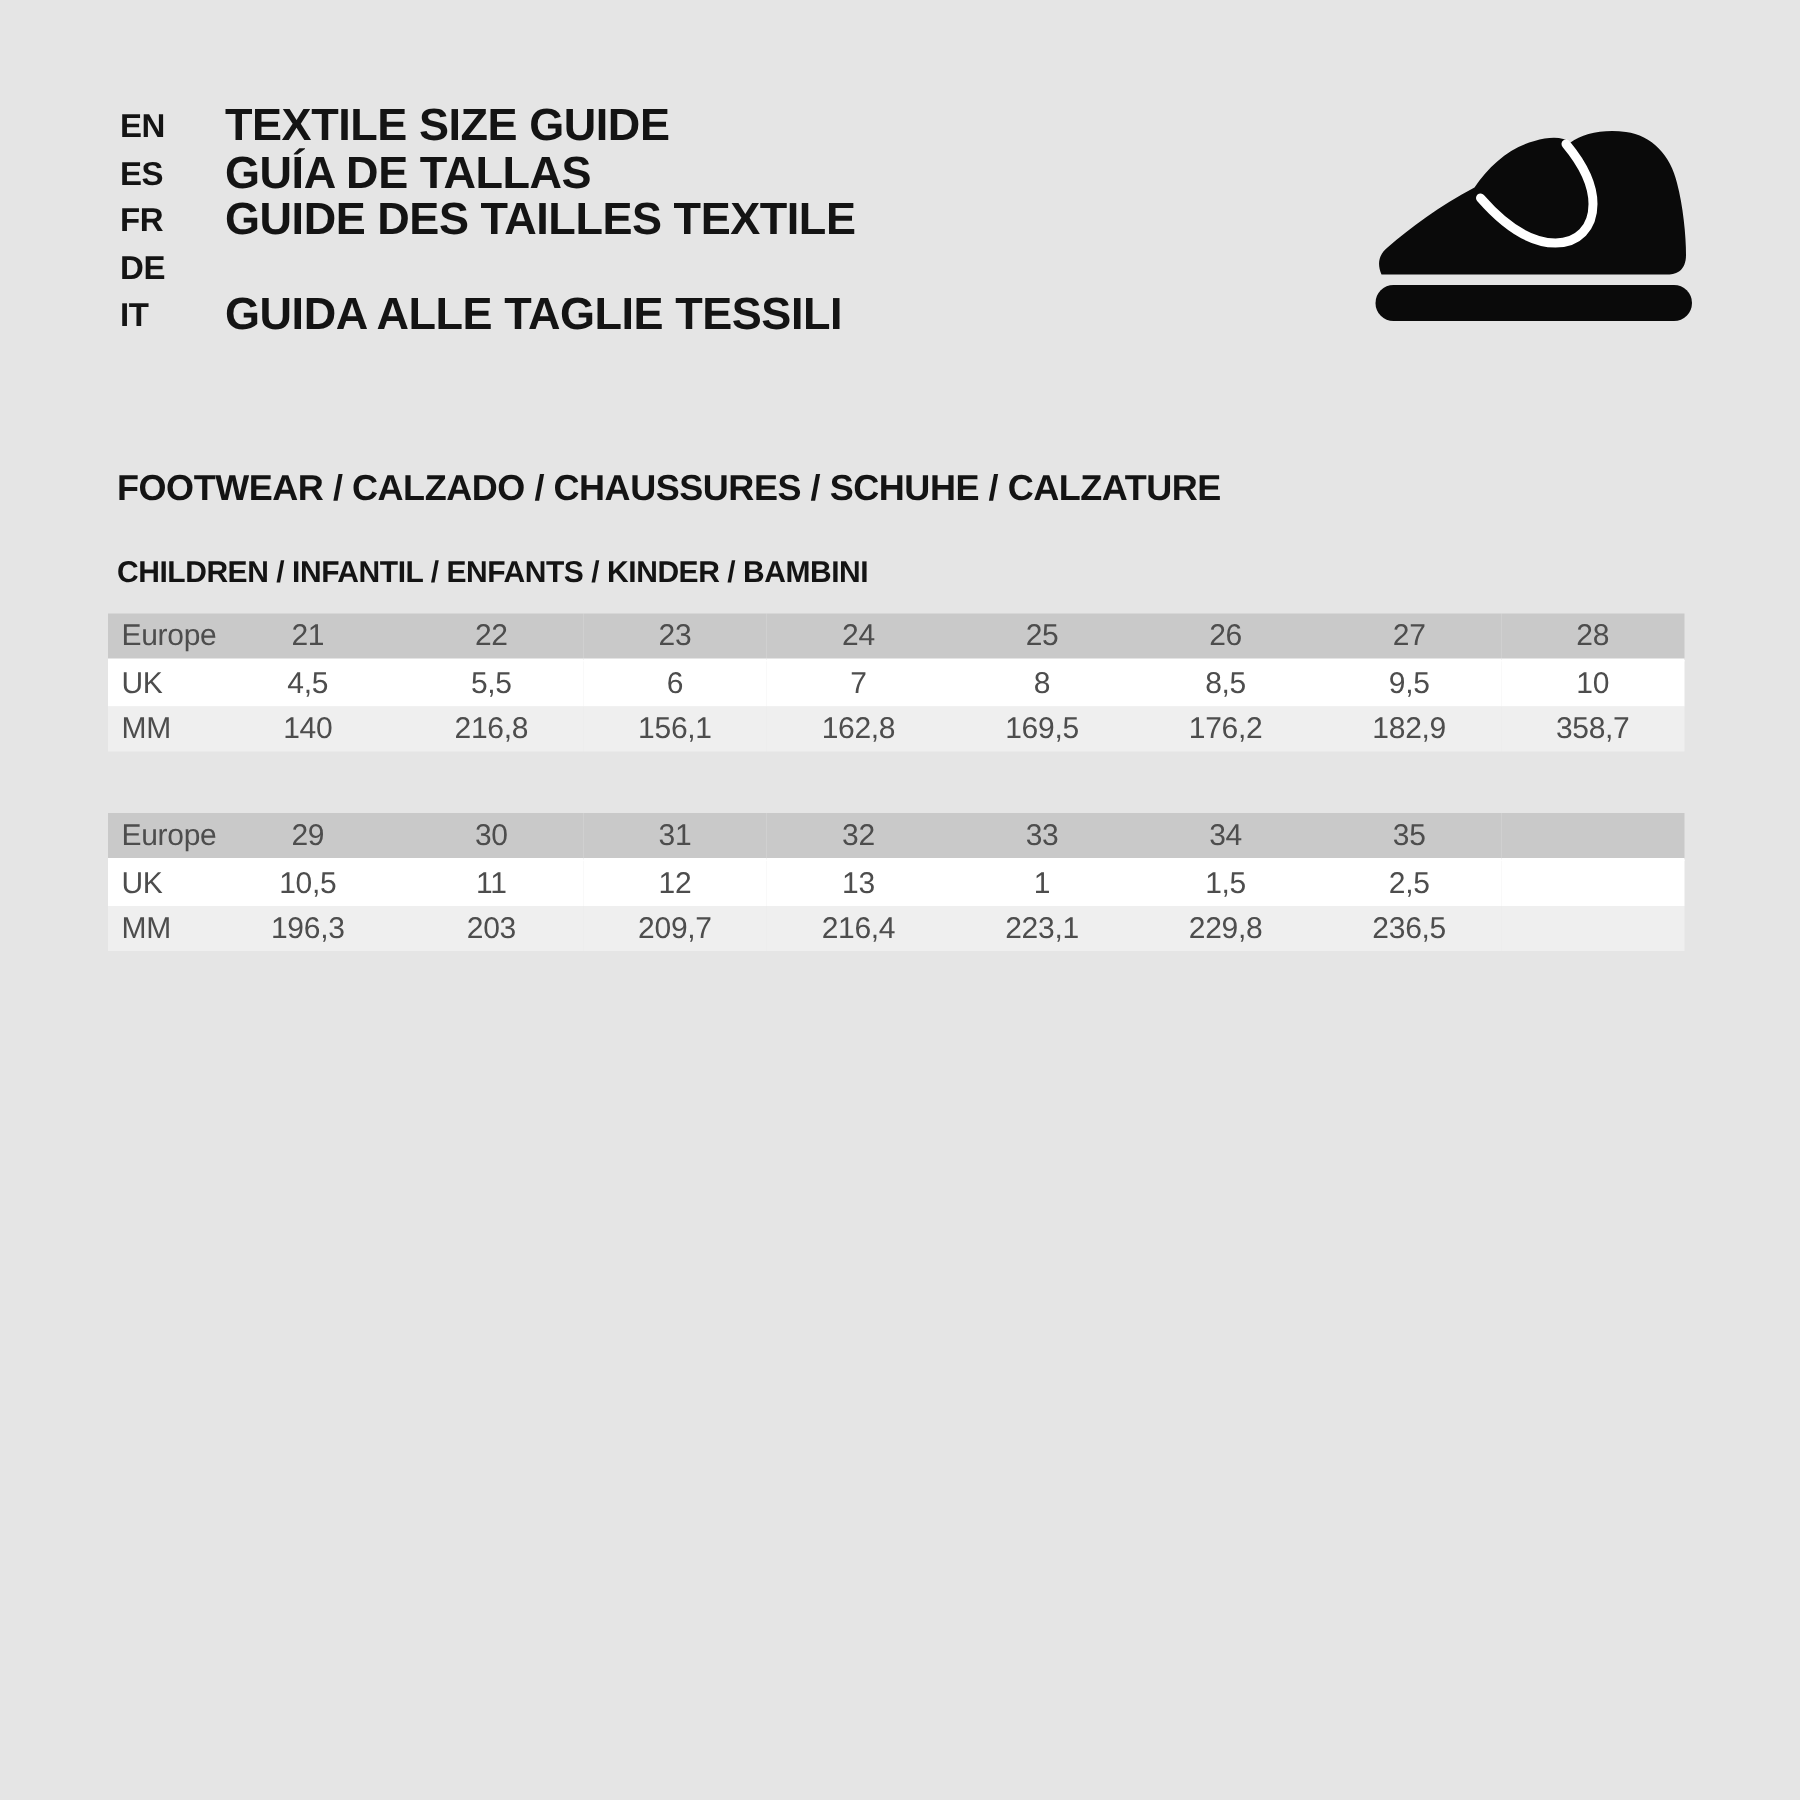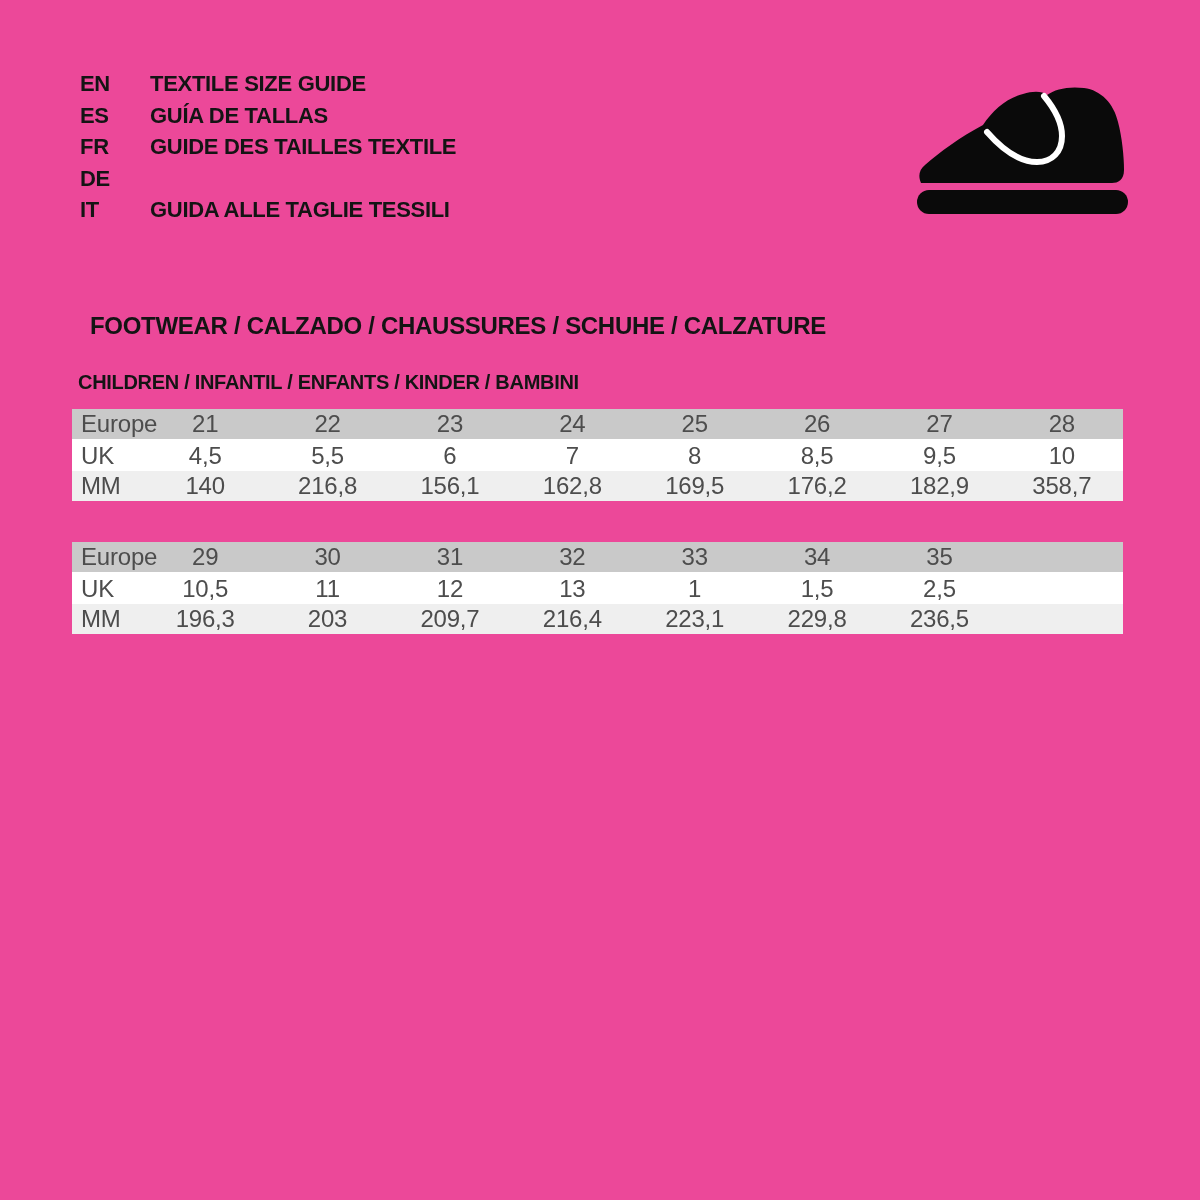--- a/index.html
+++ b/index.html
@@ -1,46 +1,46 @@
 <!DOCTYPE html>
 <html style="--header-row-bg: #c9c9c9; --alt-row-bg: #efefef; --table-text: #4d4d4d; --heading-text: #141414; --icon-black: #0a0a0a;"><head>
 <meta charset="utf-8">
 <style>
   html,body{margin:0;padding:0;background:#fff;}
   .page{
-    position:relative;width:1200px;height:1200px;background:#ec4899;overflow:hidden;
+    position:relative;width:1200px;height:1200px;background:#e5e5e5;overflow:hidden;
     font-family:"Liberation Sans",sans-serif;
   }
   
   .lang-block{position:absolute;left:80px;top:68px;}
   .lang-row{display:flex;line-height:31.6px;height:31.6px;}
   .lang-code{
     width:70px;font-size:22px;font-weight:bold;color:var(--heading-text);
     letter-spacing:-0.3px;
   }
   .lang-title{
-    font-size:22px;font-weight:bold;color:var(--heading-text);letter-spacing:-0.3px;
+    font-size:30px;font-weight:bold;color:var(--heading-text);letter-spacing:-0.3px;
     white-space:nowrap;
     text-align:right;
   }
   
   .shoe-icon{position:absolute;left:905px;top:82px;width:235px;height:133px;}
   
   .section-title{
     position:absolute;left:78px;top:312px;font-size:24px;font-weight:bold;
-    color:var(--heading-text);letter-spacing:-0.3px;white-space:nowrap;margin-left:12px;
+    color:var(--heading-text);letter-spacing:-0.3px;white-space:nowrap;
   }
   .section-subtitle{
     position:absolute;left:78px;top:371px;font-size:20px;font-weight:bold;
     color:var(--heading-text);letter-spacing:-0.3px;white-space:nowrap;
   }
   
   .size-table{
     position:absolute;left:72px;width:1051px;border-collapse:collapse;
-    table-layout:fixed;font-size:24px;color:var(--table-text);letter-spacing:-0.2px;
+    table-layout:fixed;font-size:20px;color:var(--table-text);letter-spacing:-0.2px;
   }
   .size-table td{height:30px;padding:0;text-align:center;vertical-align:middle;}
   .size-table td.lbl{text-align:left;padding-left:9px;}
   .col-lbl{width:72px;}
   .row-europe td{background:var(--header-row-bg);border-bottom:2px solid #fff;}
   .row-uk td{background:#ffffff;}
   .row-mm td{background:var(--alt-row-bg);}
   .table-1{top:409px;}
   .table-2{top:542px;}
 </style>

